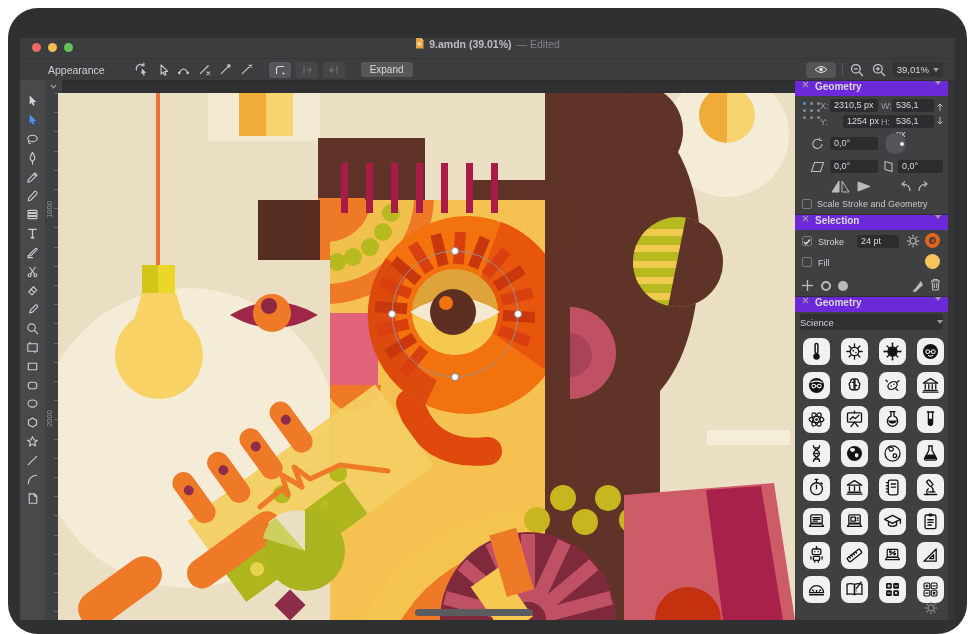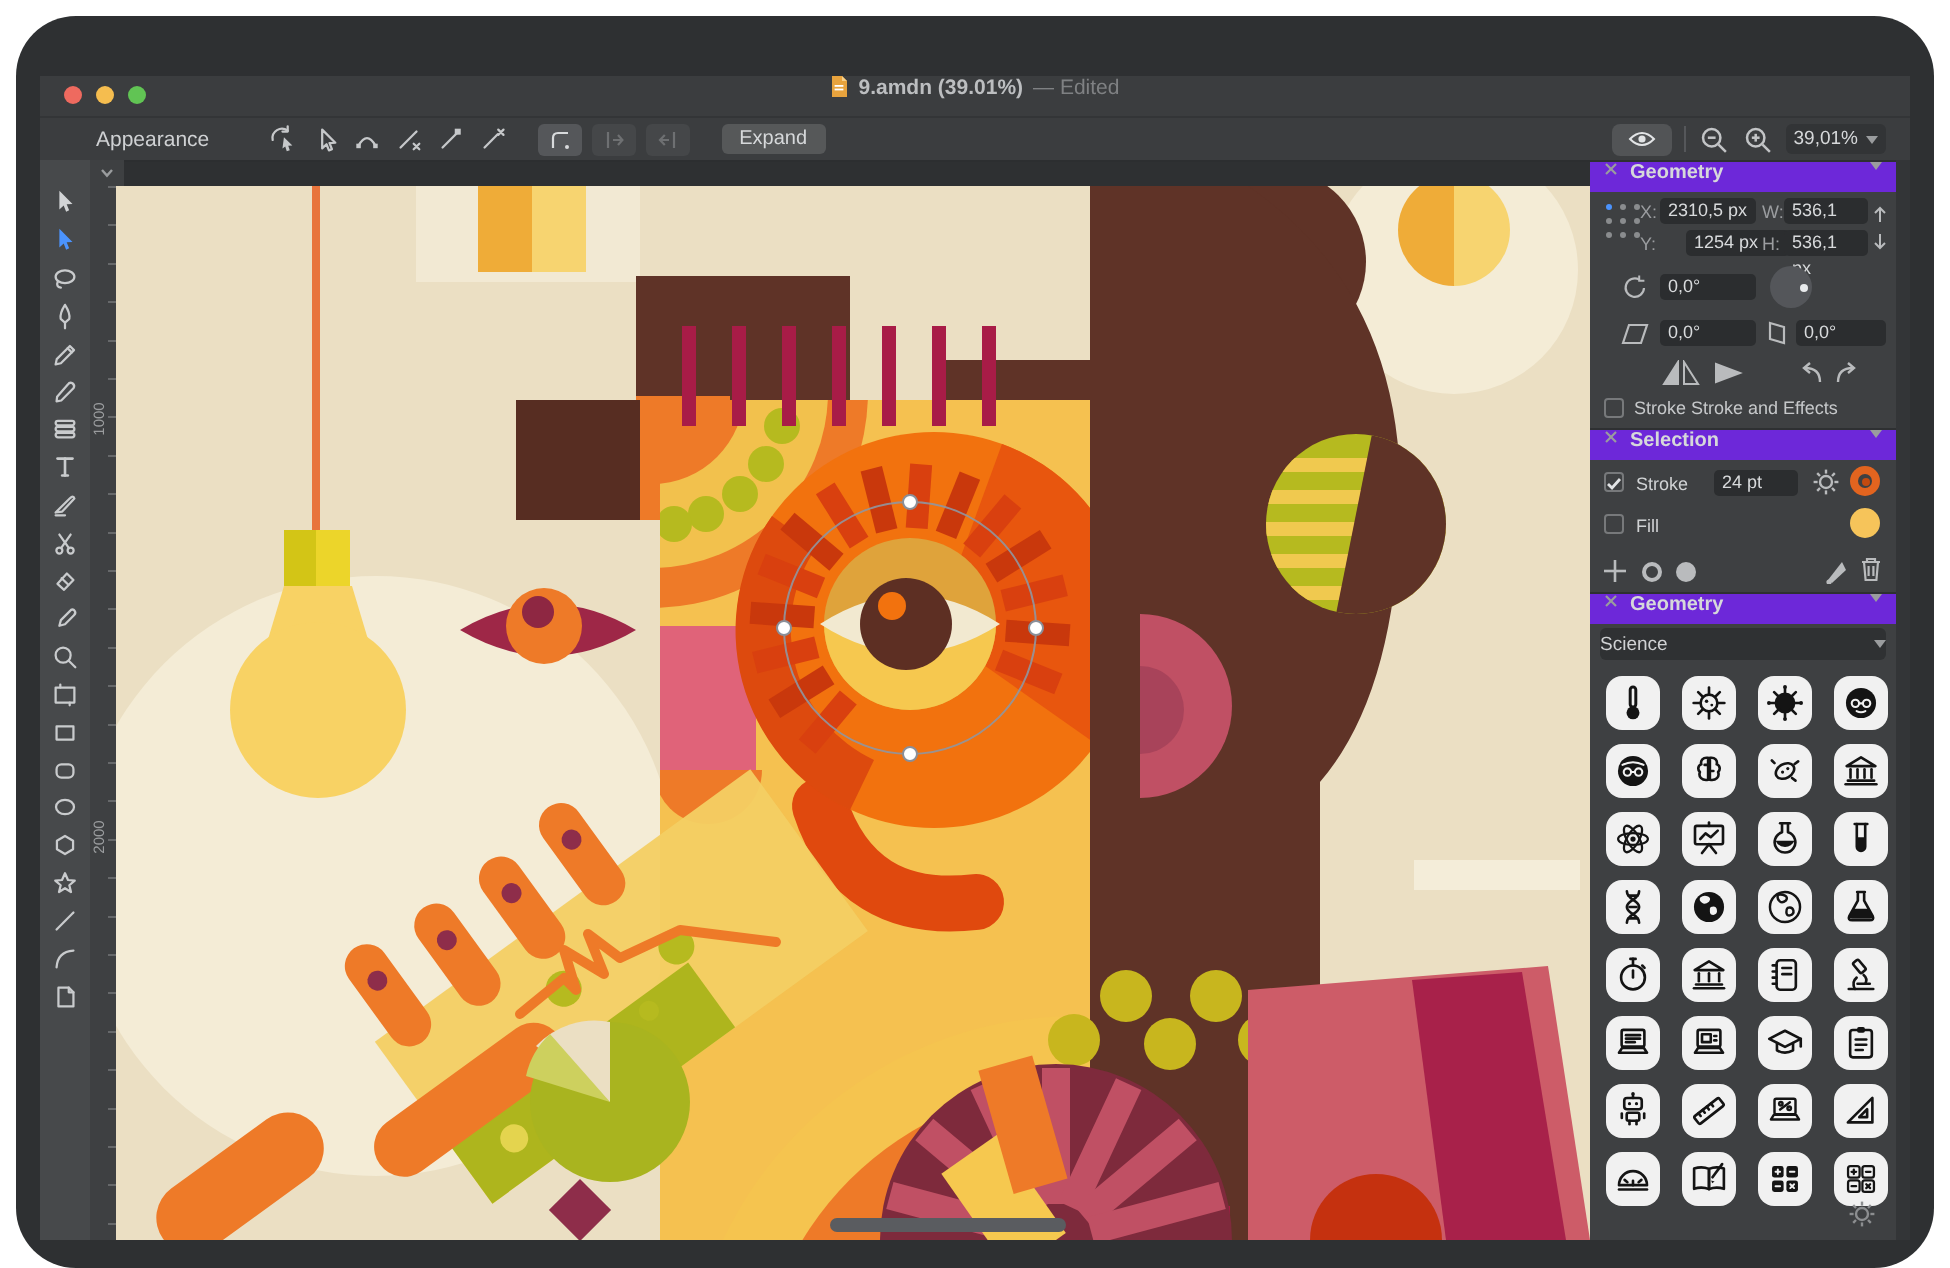--- a/index.html
+++ b/index.html
@@ -600,21 +600,21 @@
               <path d="M7 1.5 L4 4 L7 6.5"></path>
             </svg>
           </span>
      <span class="gicon" style="left:122px;top:100px">
             <svg width="14" height="13" viewBox="0 0 14 13" fill="none" stroke="currentColor" stroke-width="1.2">
               <path d="M2 11 Q2 4 9.5 4"></path>
               <path d="M7 1.5 L10 4 L7 6.5"></path>
             </svg>
           </span>
      <div class="cb" style="left:7px;top:119px" id="cb-scale"></div>
-     <span class="lbl" style="position:absolute;left:22px;top:119px;color:#c6c8ca">Stroke Stroke and Effects</span>
+     <span class="lbl" style="position:absolute;left:22px;top:119px;color:#c6c8ca">Scale Stroke and Geometry</span>
 
      <div class="phead" style="top:134px">
        <span class="x-ico">
               <svg width="7" height="7" viewBox="0 0 7 7" stroke="#9a9c9e" stroke-width="1.1">
                 <line x1="1" y1="1" x2="6" y2="6"></line>
                 <line x1="6" y1="1" x2="1" y2="6"></line>
               </svg>
             </span>
        <span class="ptitle">Selection</span>
        <span class="chev"></span>

